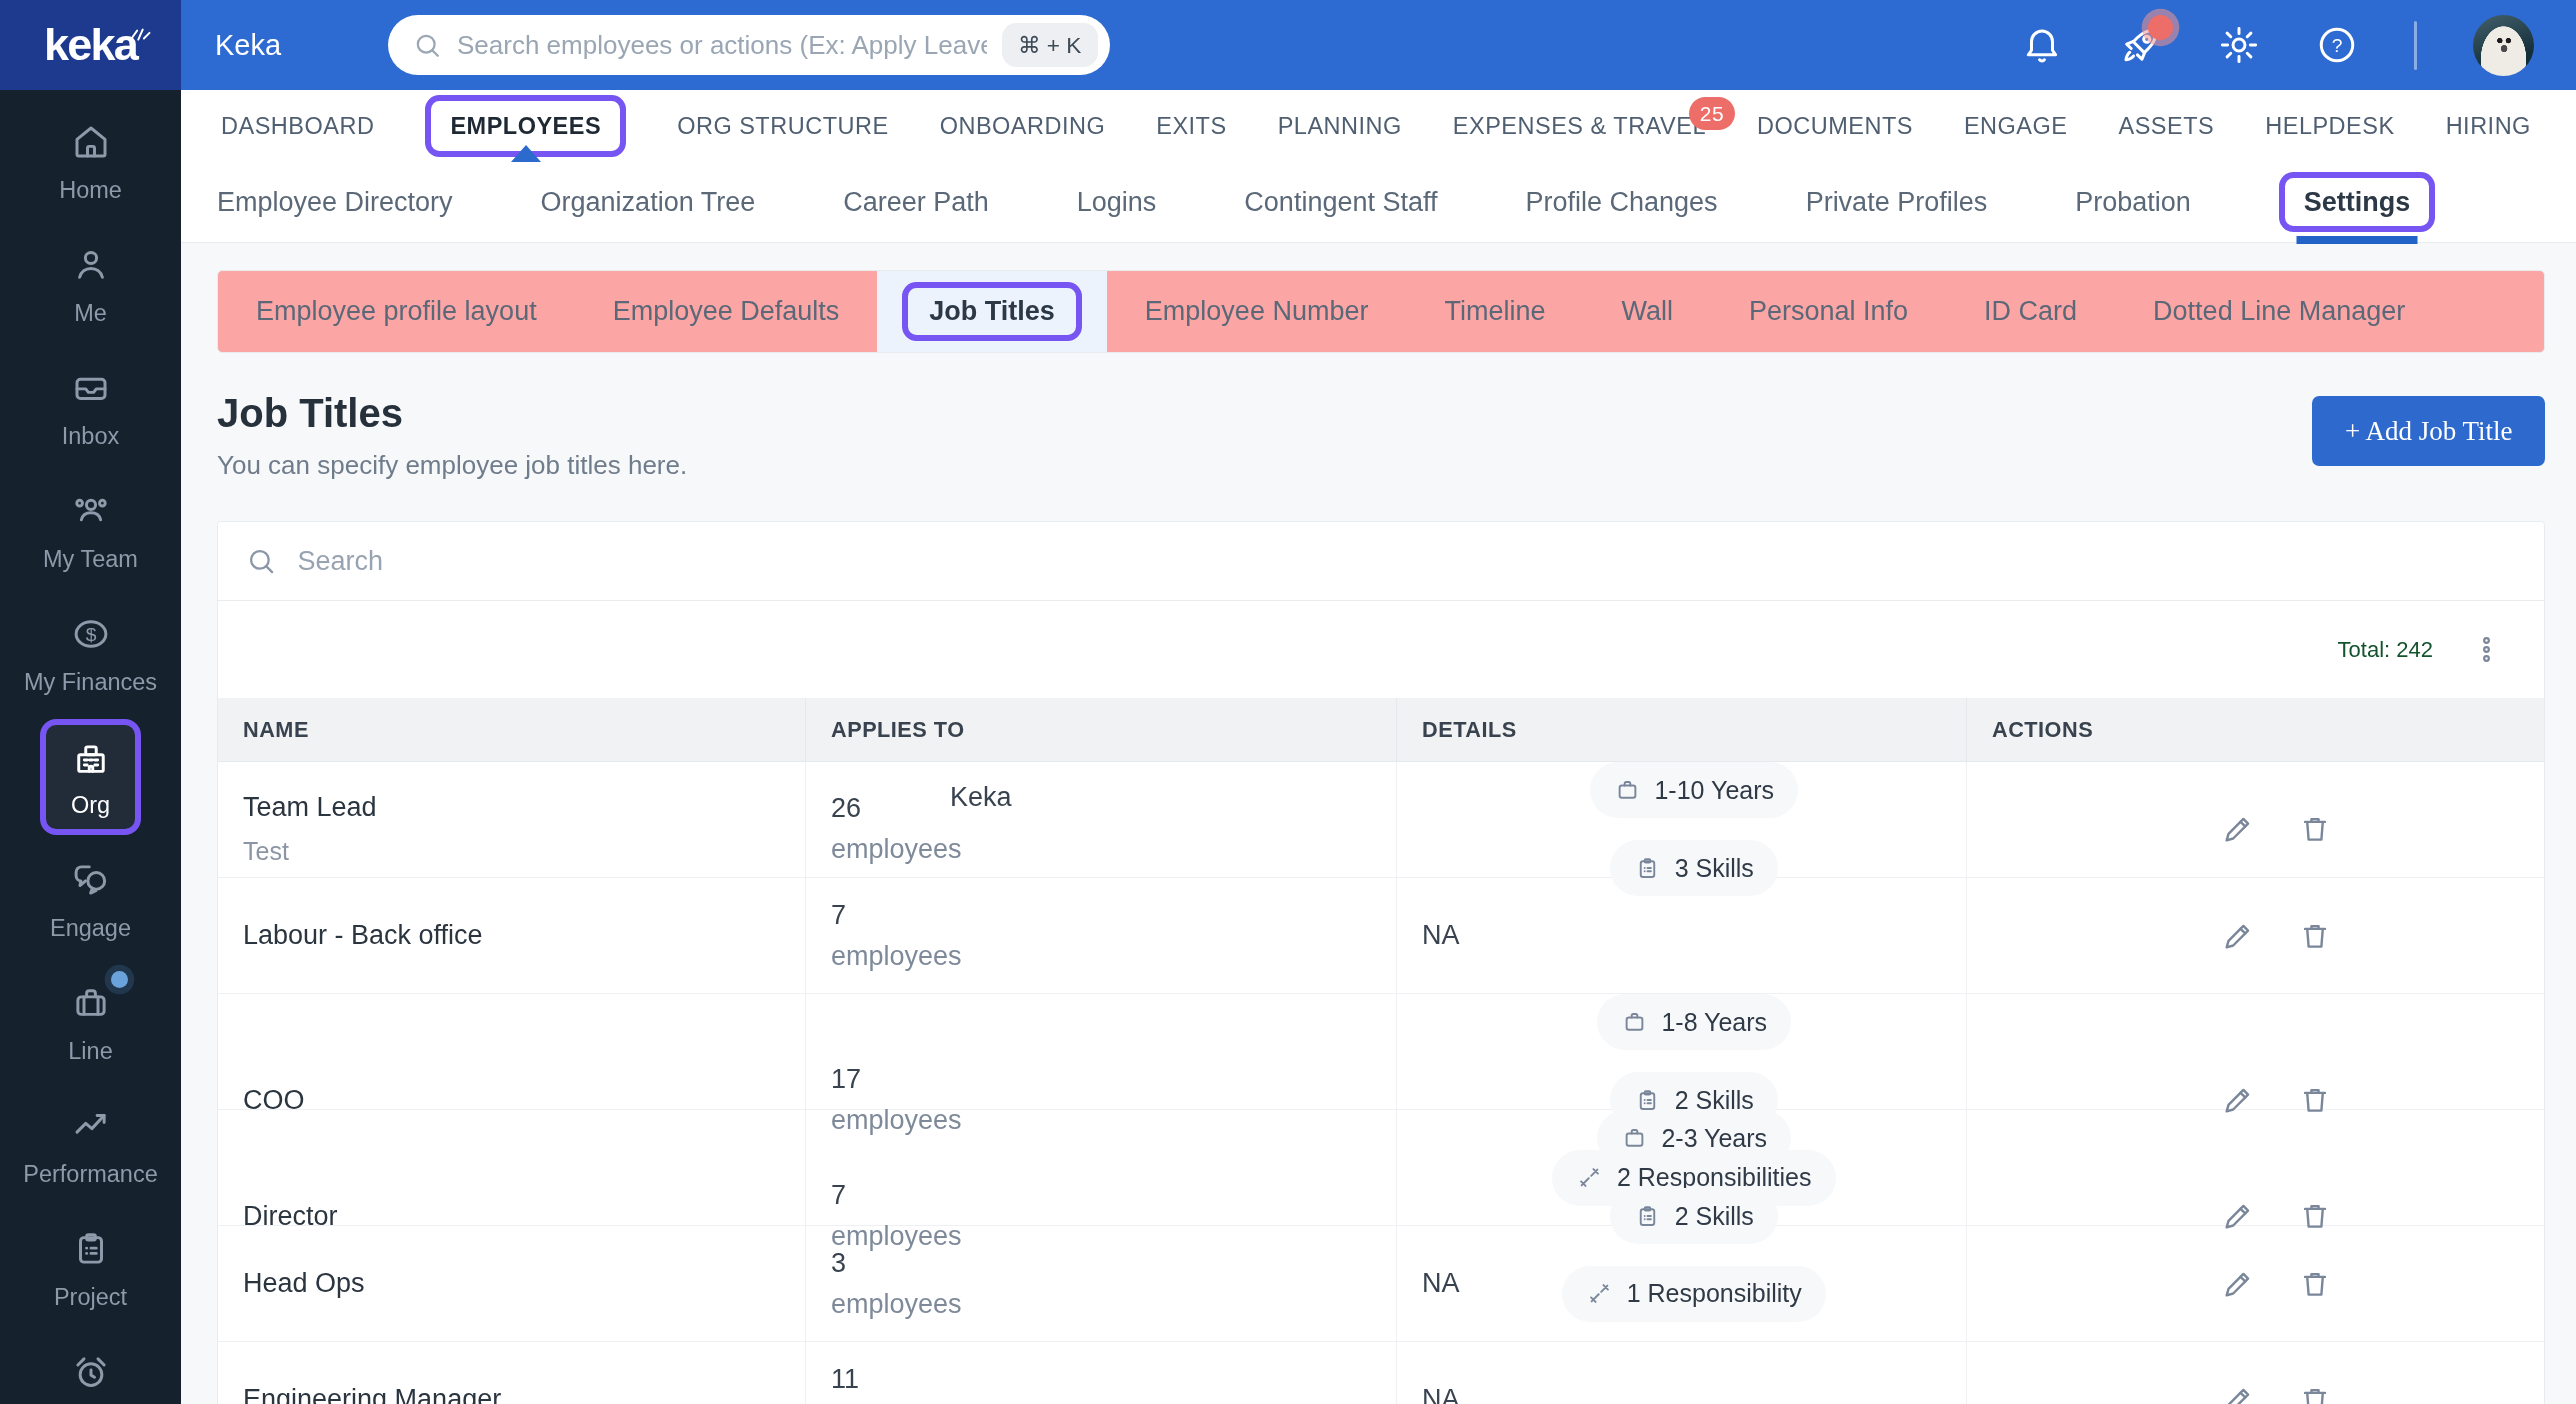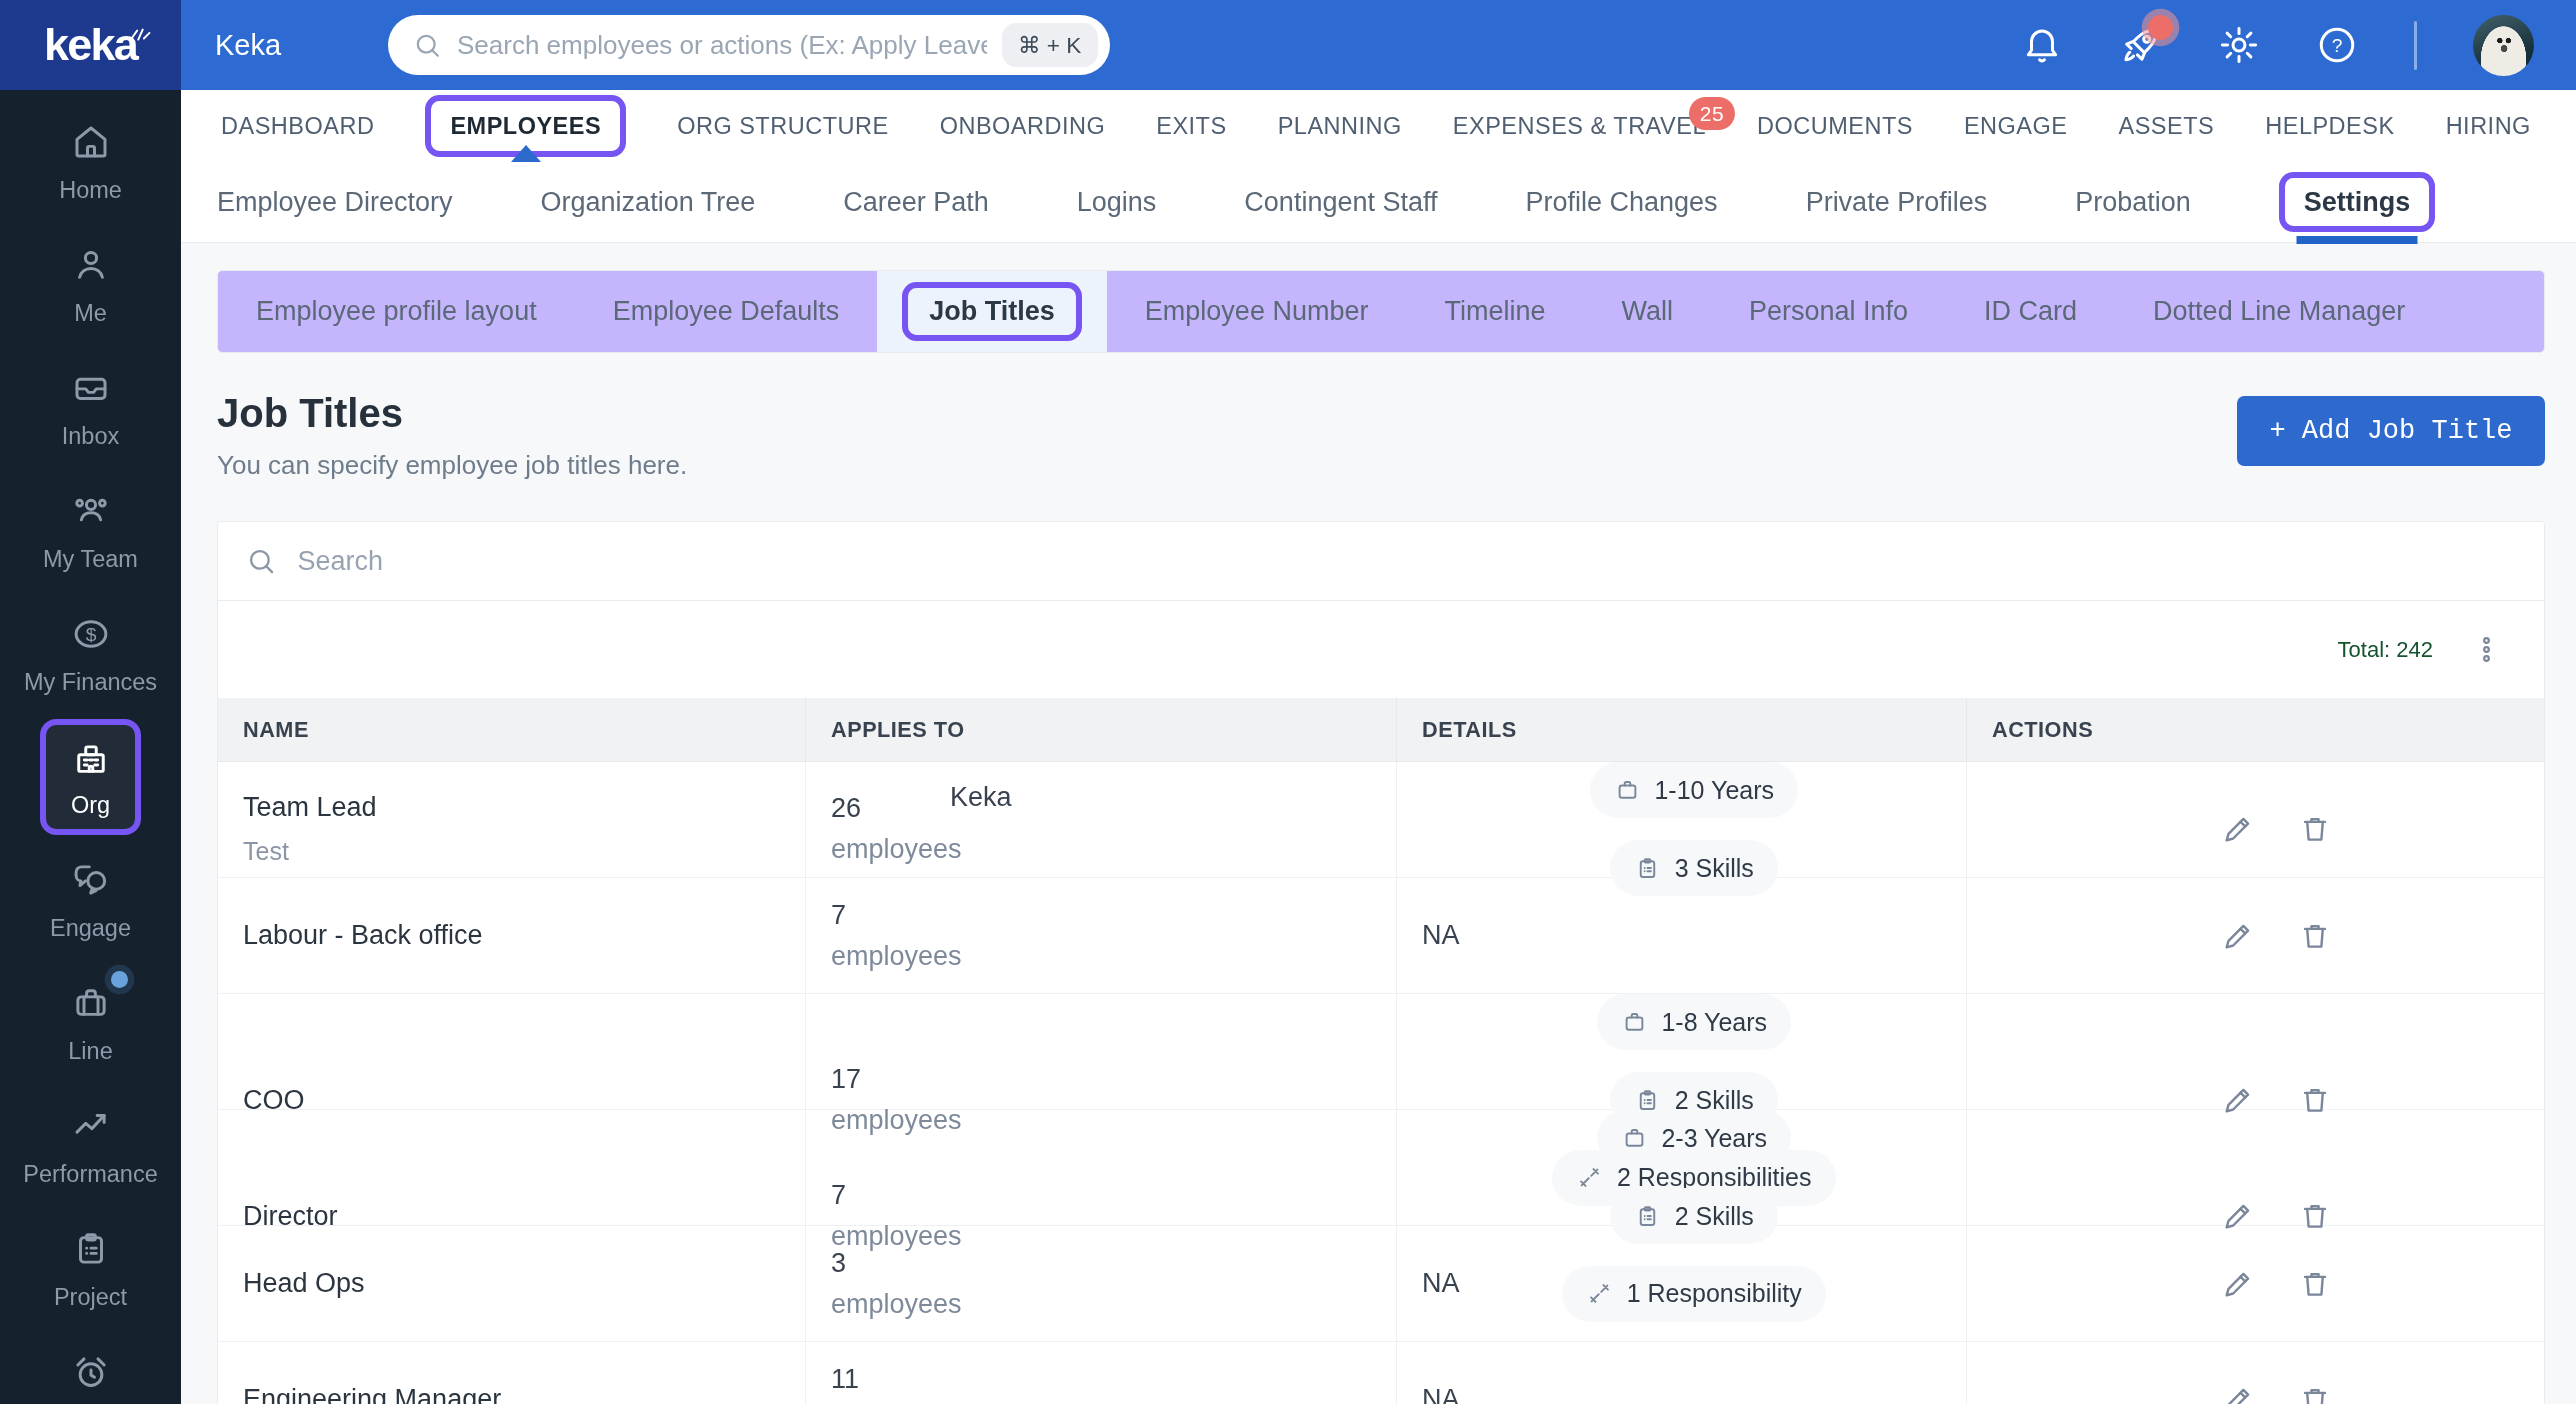--- a/index.html
+++ b/index.html
@@ -48,29 +48,29 @@
   .emp-box { border:6.3px solid #7655f2; border-radius:14.4px; background:#fff; padding:11.7px 19px; color:#1f2933; font-weight:700; }
   .nav-caret { position:absolute; bottom:0; left:50%; transform:translateX(-50%); width:0; height:0; border-left:15.3px solid transparent; border-right:15.3px solid transparent; border-bottom:17px solid #2d6ace; }
   .mn-badge { position:absolute; top:7.2px; right:-29px; background:#ed6e68; color:#fff; font-size:21px; padding:4.5px 10.8px; border-radius:902px; }
 
   .sub-nav { height:81px; background:#fff; border-bottom:1.8px solid #e9ecef; display:flex; align-items:center; padding-left:36px; gap:88px; }
   .sn-item { font-size:27px; color:#5a6878; height:100%; display:flex; align-items:center; position:relative; white-space:nowrap; }
   .settings-box { border:6.3px solid #7655f2; border-radius:14.4px; background:#fff; padding:8.1px 19px; color:#2c3845; font-weight:700; }
   .sn-underline { position:absolute; bottom:-1.8px; left:50%; transform:translateX(-50%); width:121px; height:8.1px; background:#2263c8; }
 
   .content { padding:27px 31px 0 36px; }
-  .tabs-strip { height:83px; background:#c4b5fd; border:1.8px solid #e9ecef; border-radius:5.4px; display:flex; align-items:center; }
+  .tabs-strip { height:83px; background:#fca5a5; border:1.8px solid #e9ecef; border-radius:5.4px; display:flex; align-items:center; }
   .tab { height:100%; display:flex; align-items:center; padding:0 38px; font-size:27px; color:#5a6878; white-space:nowrap; }
   .tab.active { background:#edf3fd; color:#2c3845; font-weight:700; padding:0 25px; }
   .jt-box { border:6.3px solid #7655f2; border-radius:14.4px; padding:8.1px 21px; }
 
   .page-head { margin-top:38px; position:relative; }
   .page-title { font-size:40px; font-weight:700; color:#27313c; }
   .page-sub { margin-top:14.4px; font-size:26px; color:#6f7c8b; }
-  .add-btn { position:absolute; right:0; top:5.4px; background:#2e6ace; color:#fff; font-size:27px; padding:0 32.5px; height:70px; border:none; border-radius:7.2px; display:flex; align-items:center; cursor:pointer; font-family:Liberation Mono, monospace; }
+  .add-btn { position:absolute; right:0; top:5.4px; background:#2e6ace; color:#fff; font-size:27px; padding:0 32.5px; height:70px; border:none; border-radius:7.2px; display:flex; align-items:center; cursor:pointer; font-family:Liberation Serif, serif; }
 
   .card { margin-top:40px; background:#fff; border:1.8px solid #e9ecef; border-radius:3.6px; }
   .card-search { height:79px; display:flex; align-items:center; gap:20px; padding:0 27px; border-bottom:1.8px solid #e9ecef; color:#8b97a6; }
   .card-search input { flex:1; border:none; outline:none; font-size:27px; color:#3c4754; font-family:"Liberation Sans",sans-serif; }
   .card-search input::placeholder { color:#98a3b1; }
   .total-row { height:97px; display:flex; align-items:center; justify-content:flex-end; gap:38px; padding-right:42px; }
   .total-label { font-size:22px; color:#14532d; }
   .kebab { color:#7a8699; cursor:pointer; }
 
   .tgrid { display:grid; grid-template-columns:587px 591px 570px 1fr; }

